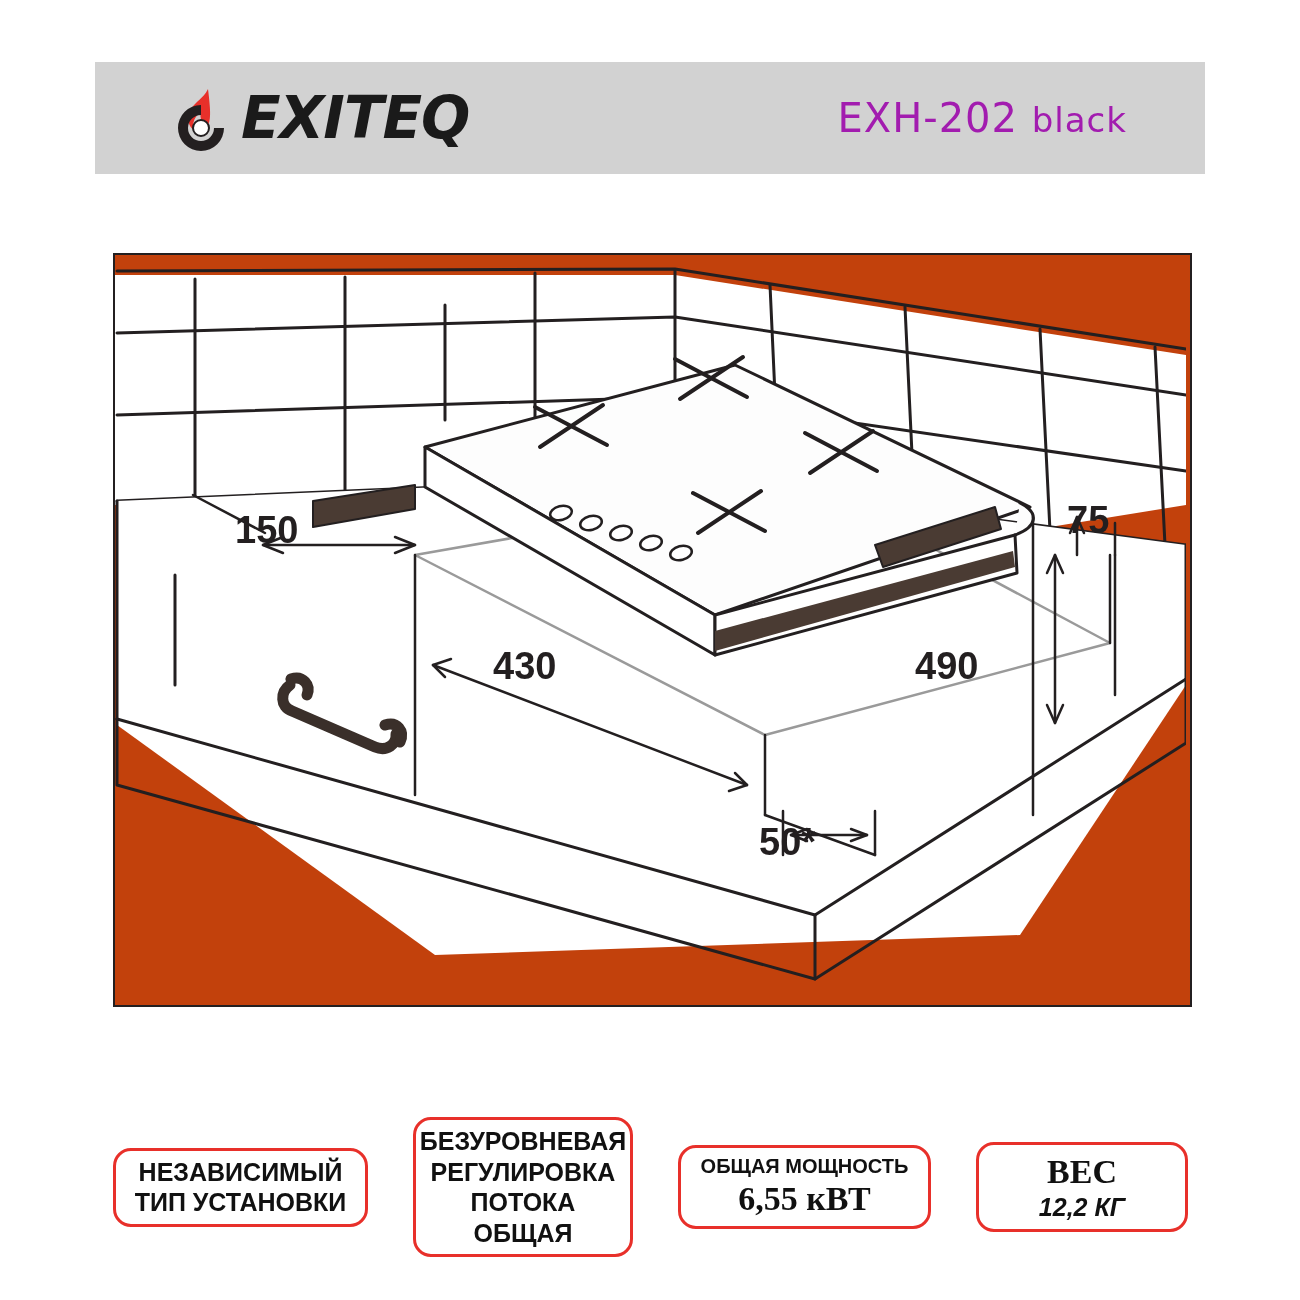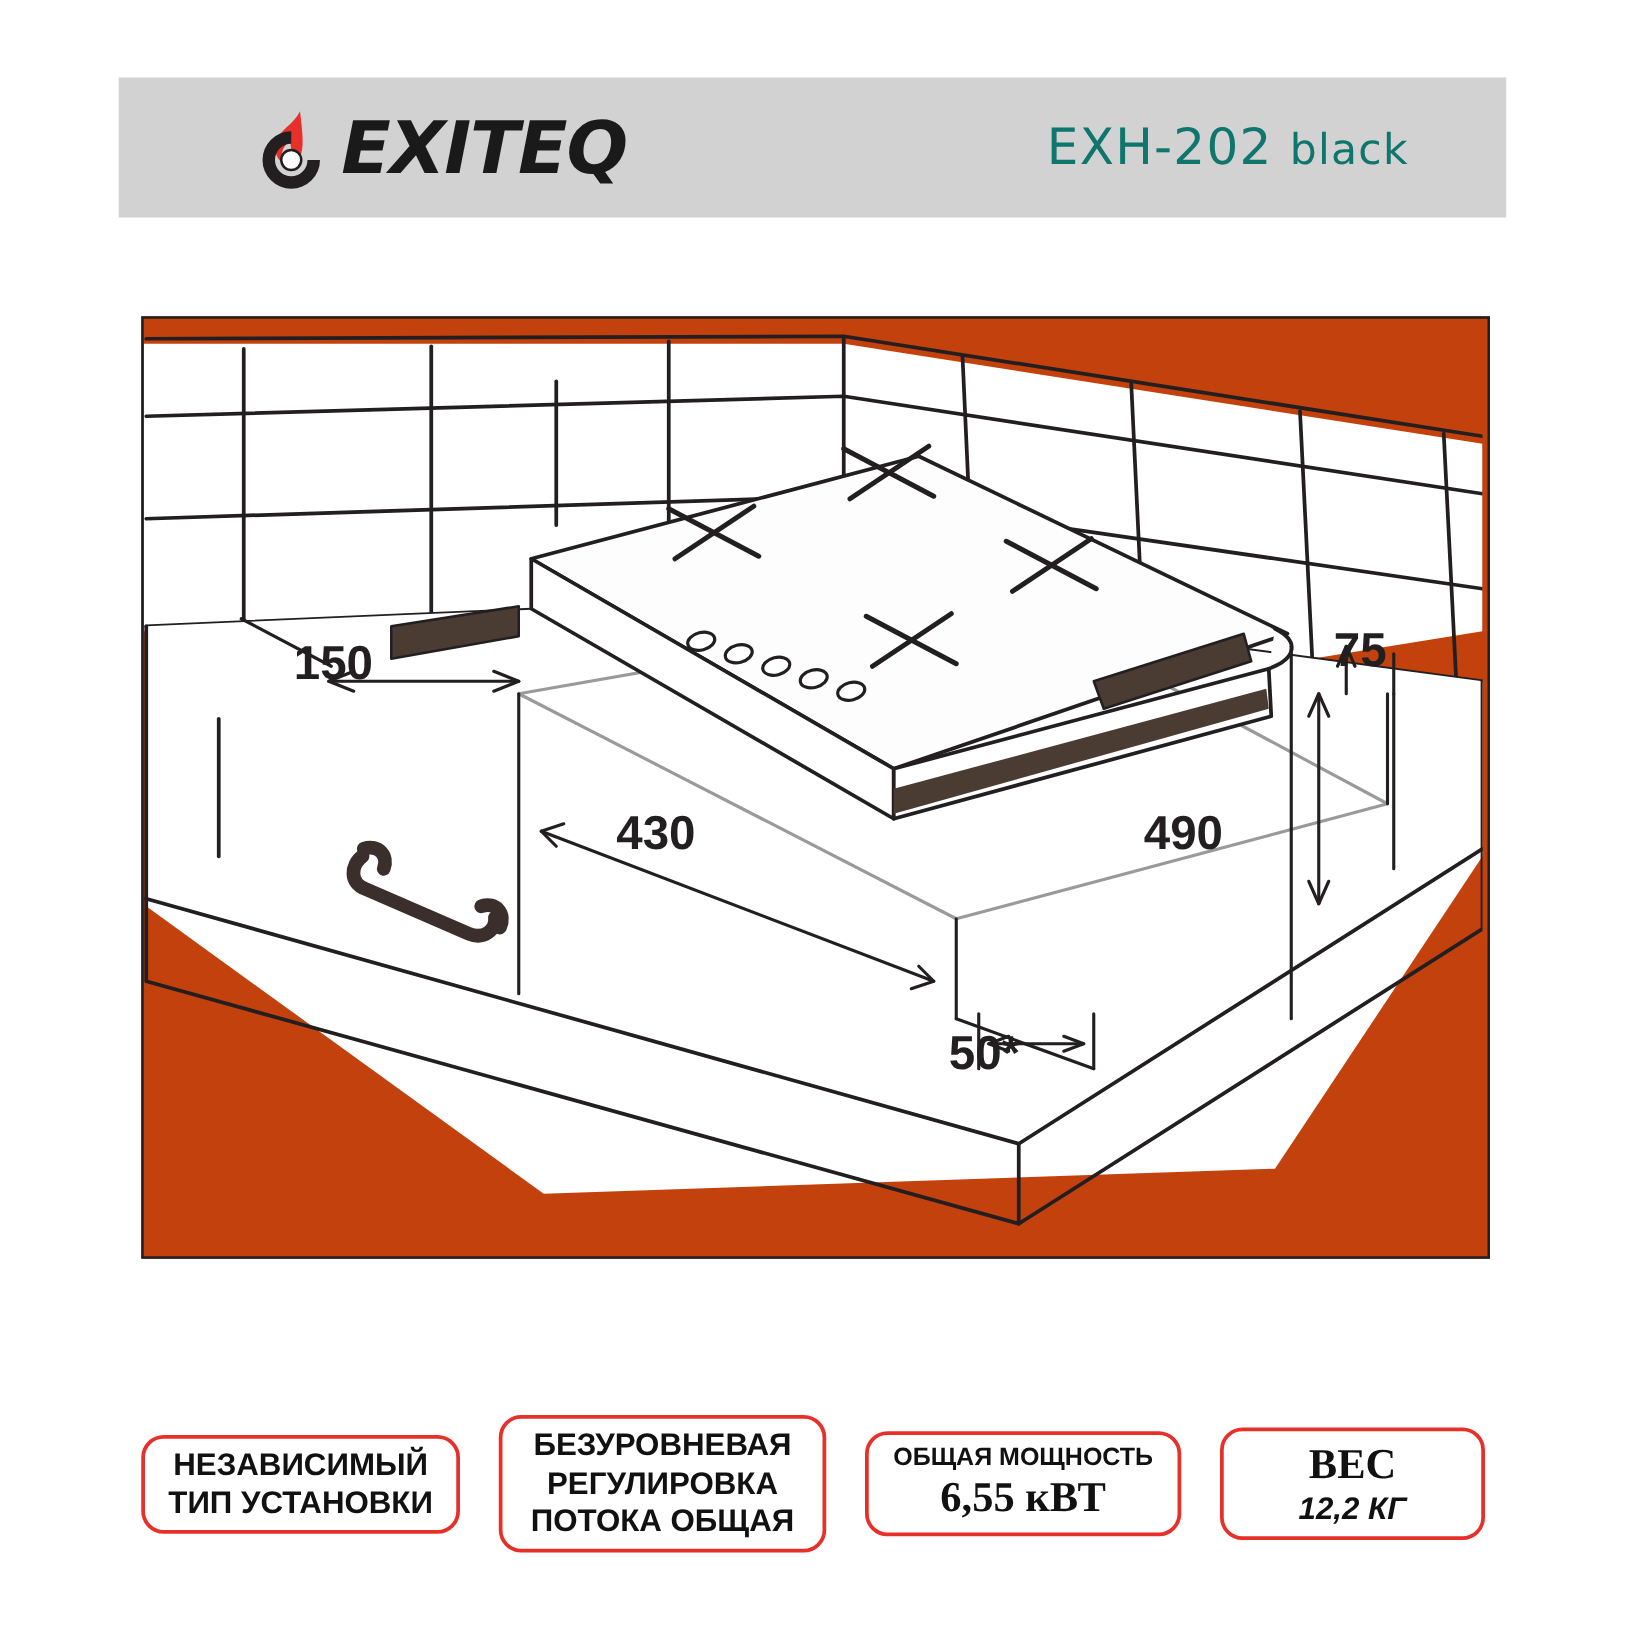--- a/index.html
+++ b/index.html
@@ -23,41 +23,41 @@
     width: 1110px;
     height: 112px;
     background: #d2d2d2;
     display: flex;
     align-items: center;
     justify-content: space-between;
   }
   .brand {
     display: flex;
     align-items: center;
-    padding-left: 104px;
+    padding-left: 72px;
   }
   .brand-mark {
     width: 70px;
     height: 70px;
     position: relative;
     margin-right: 4px;
   }
   .brand-text {
     font-family: "DejaVu Sans", sans-serif;
     font-weight: bold;
     font-style: italic;
     font-size: 58px;
     letter-spacing: -1px;
     color: #1a1a1a;
     line-height: 1;
   }
   .model {
     padding-right: 78px;
     font-size: 40px;
-    color: #0f766e;
+    color: #a21caf;
     letter-spacing: 1px;
     font-family: "DejaVu Sans", sans-serif;
   }
   .model .sub {
     font-size: 34px;
     letter-spacing: 1px;
   }
 
   
   .drawing {
@@ -89,21 +89,21 @@
     background: #ffffff;
     display: flex;
     flex-direction: column;
     align-items: center;
     justify-content: center;
     text-align: center;
     padding: 6px 12px;
     box-sizing: border-box;
   }
   .badge-1 { width: 255px; }
-  .badge-2 { width: 262px; }
+  .badge-2 { width: 220px; }
   .badge-3 { width: 253px; }
   .badge-4 { width: 212px; }
 
   .b-line {
     font-family: "Liberation Sans", sans-serif;
     font-weight: bold;
     color: #111111;
     line-height: 1.22;
   }
   .b-sm { font-size: 25px; }

